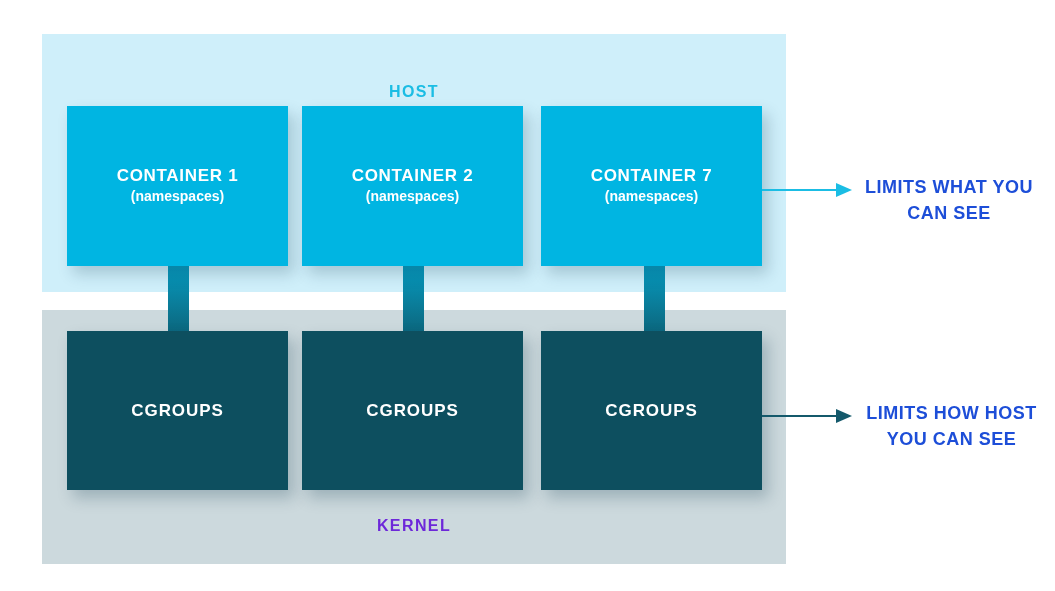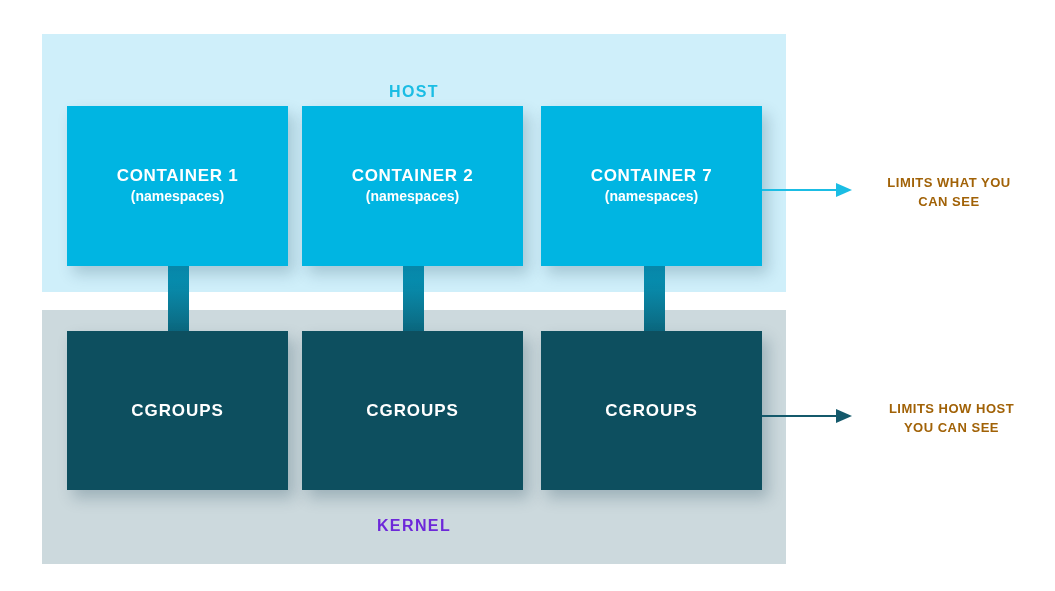--- a/index.html
+++ b/index.html
@@ -136,24 +136,24 @@
     position: absolute;
   }
   .annotation svg {
     position: absolute;
     left: 0;
     top: 0;
     display: block;
   }
   .annotation-text {
     position: absolute;
-    font-size: 13px;
+    font-size: 18px;
     font-weight: bold;
     letter-spacing: 0.5px;
-    color: #a16207;
+    color: #1d4ed8;
     line-height: 1.45;
     text-align: center;
     white-space: pre-line;
   }
   .anno-top { left: 762px; top: 174px; width: 290px; height: 50px; }
   .anno-top .annotation-text { left: 92px; top: 0px; width: 190px; }
   .anno-bottom { left: 762px; top: 400px; width: 290px; height: 50px; }
   .anno-bottom .annotation-text { left: 92px; top: 0px; width: 195px; }
 </style>
 </head>

